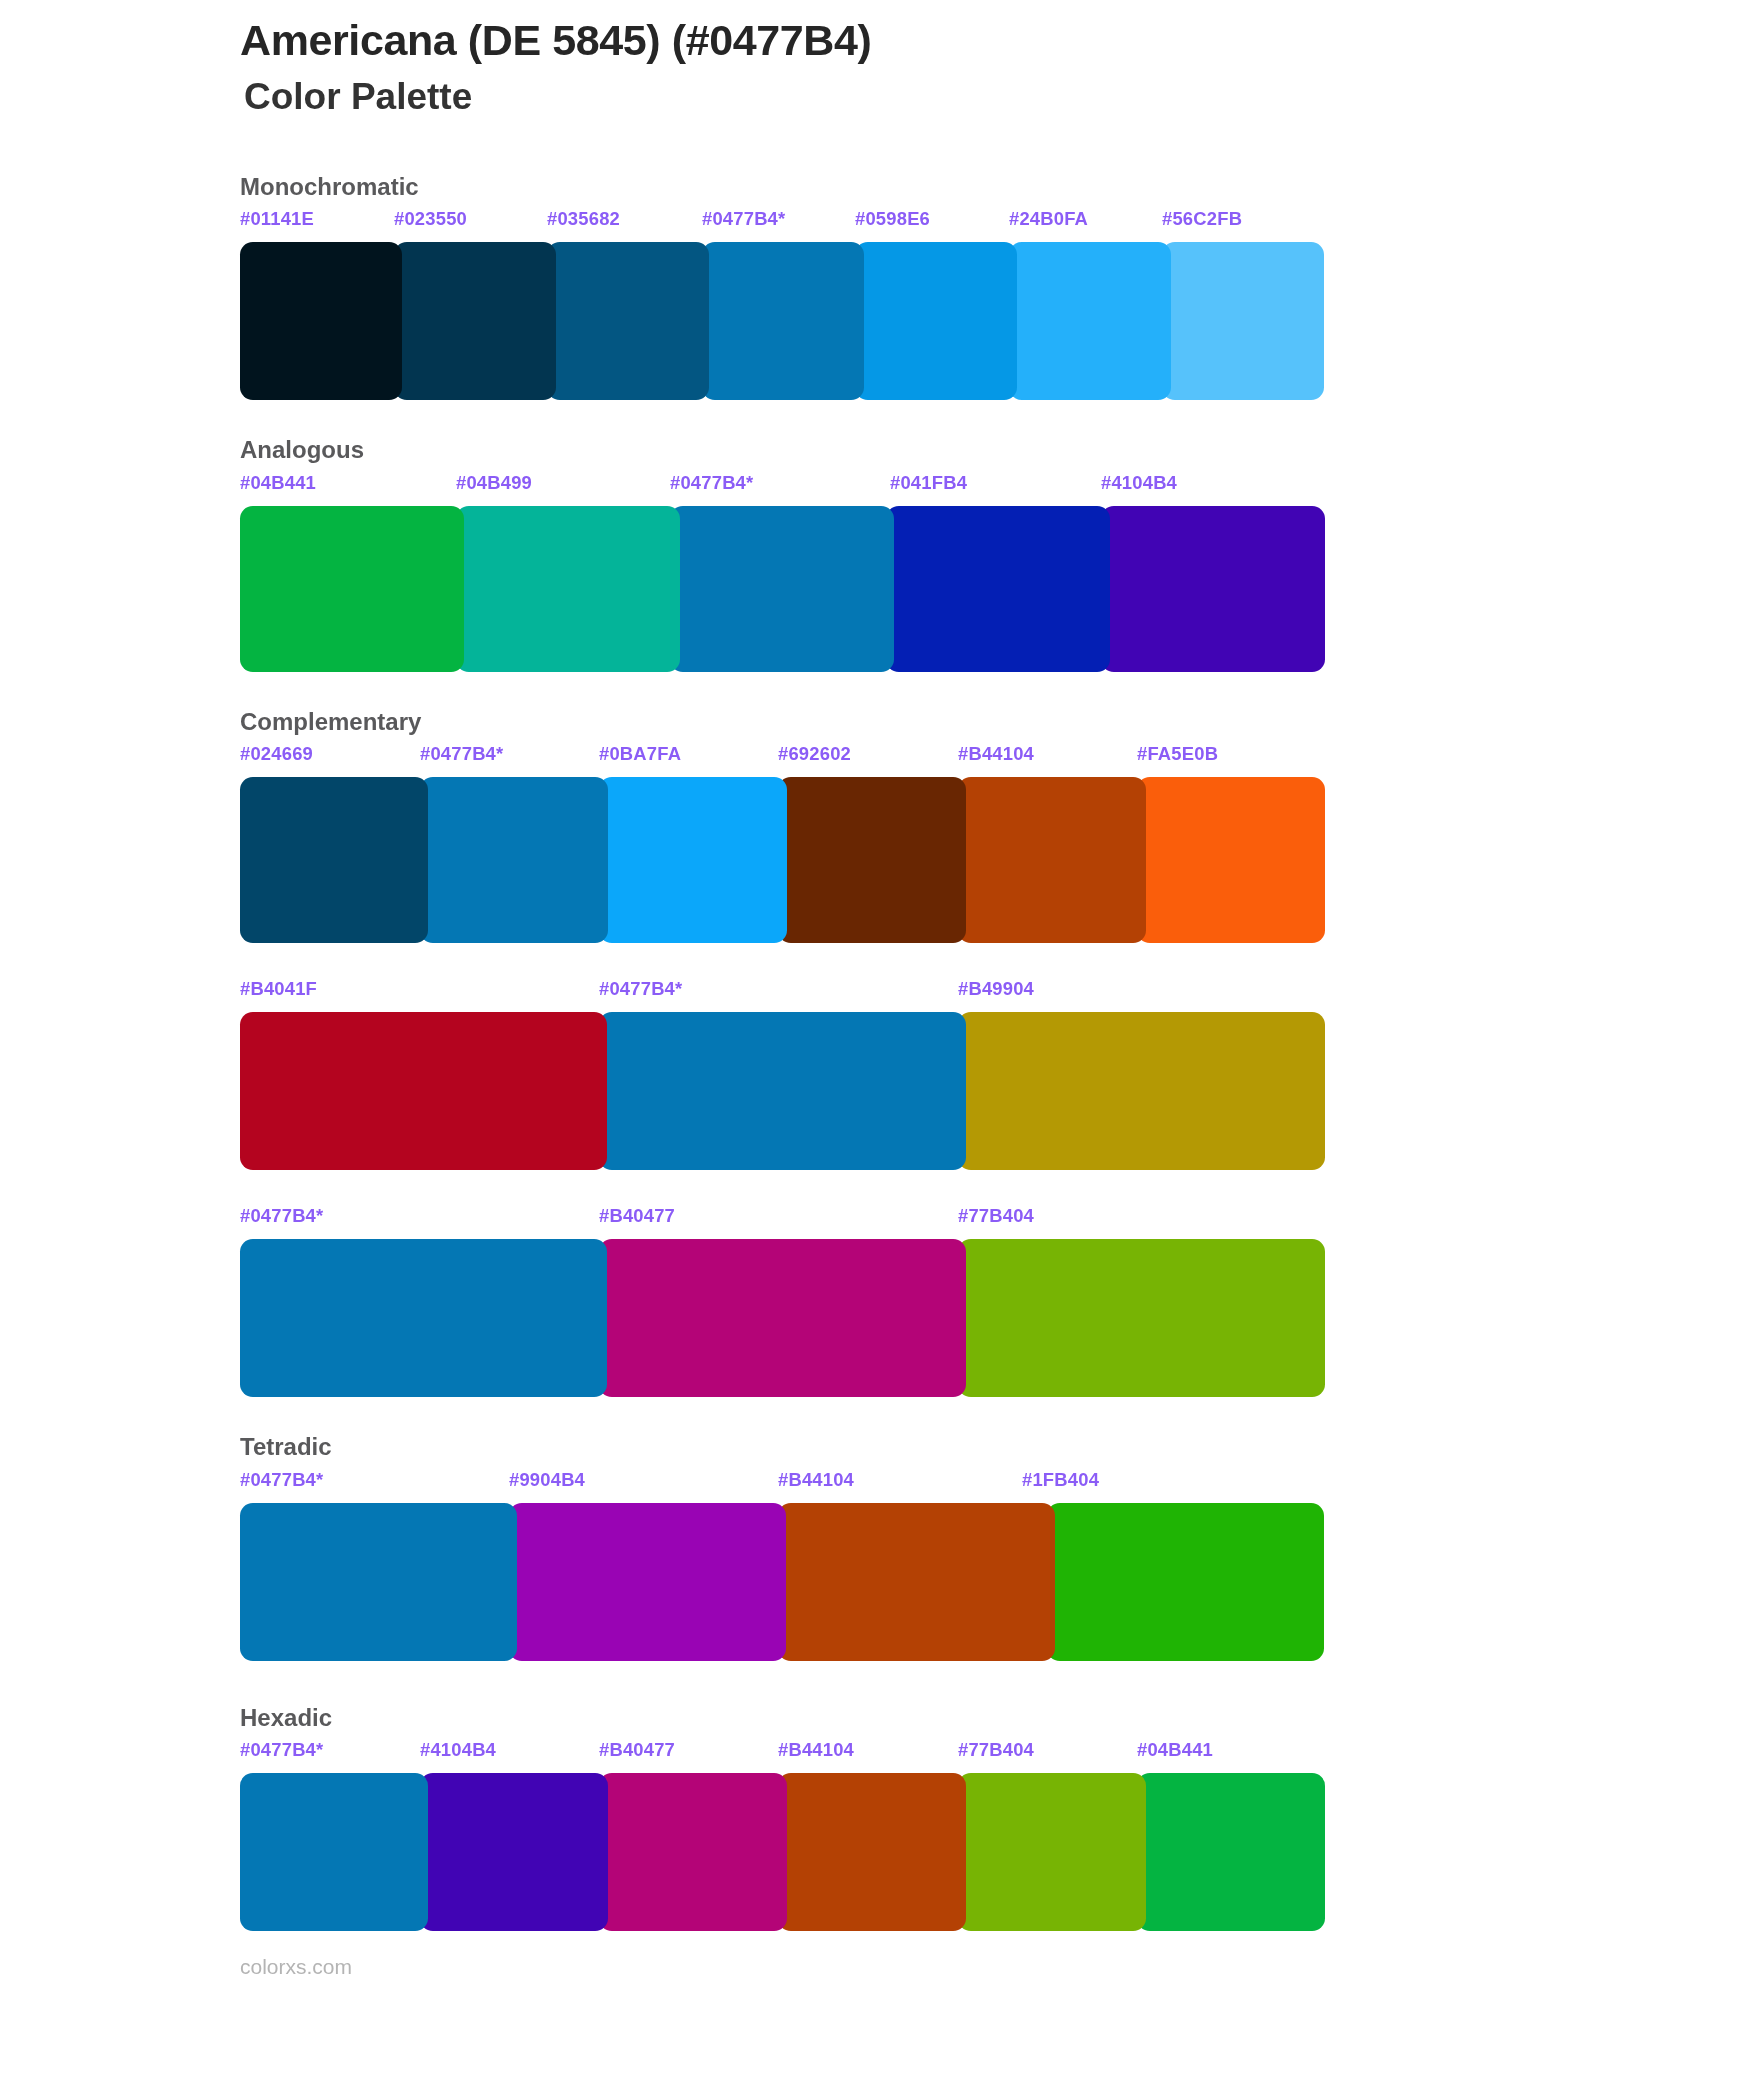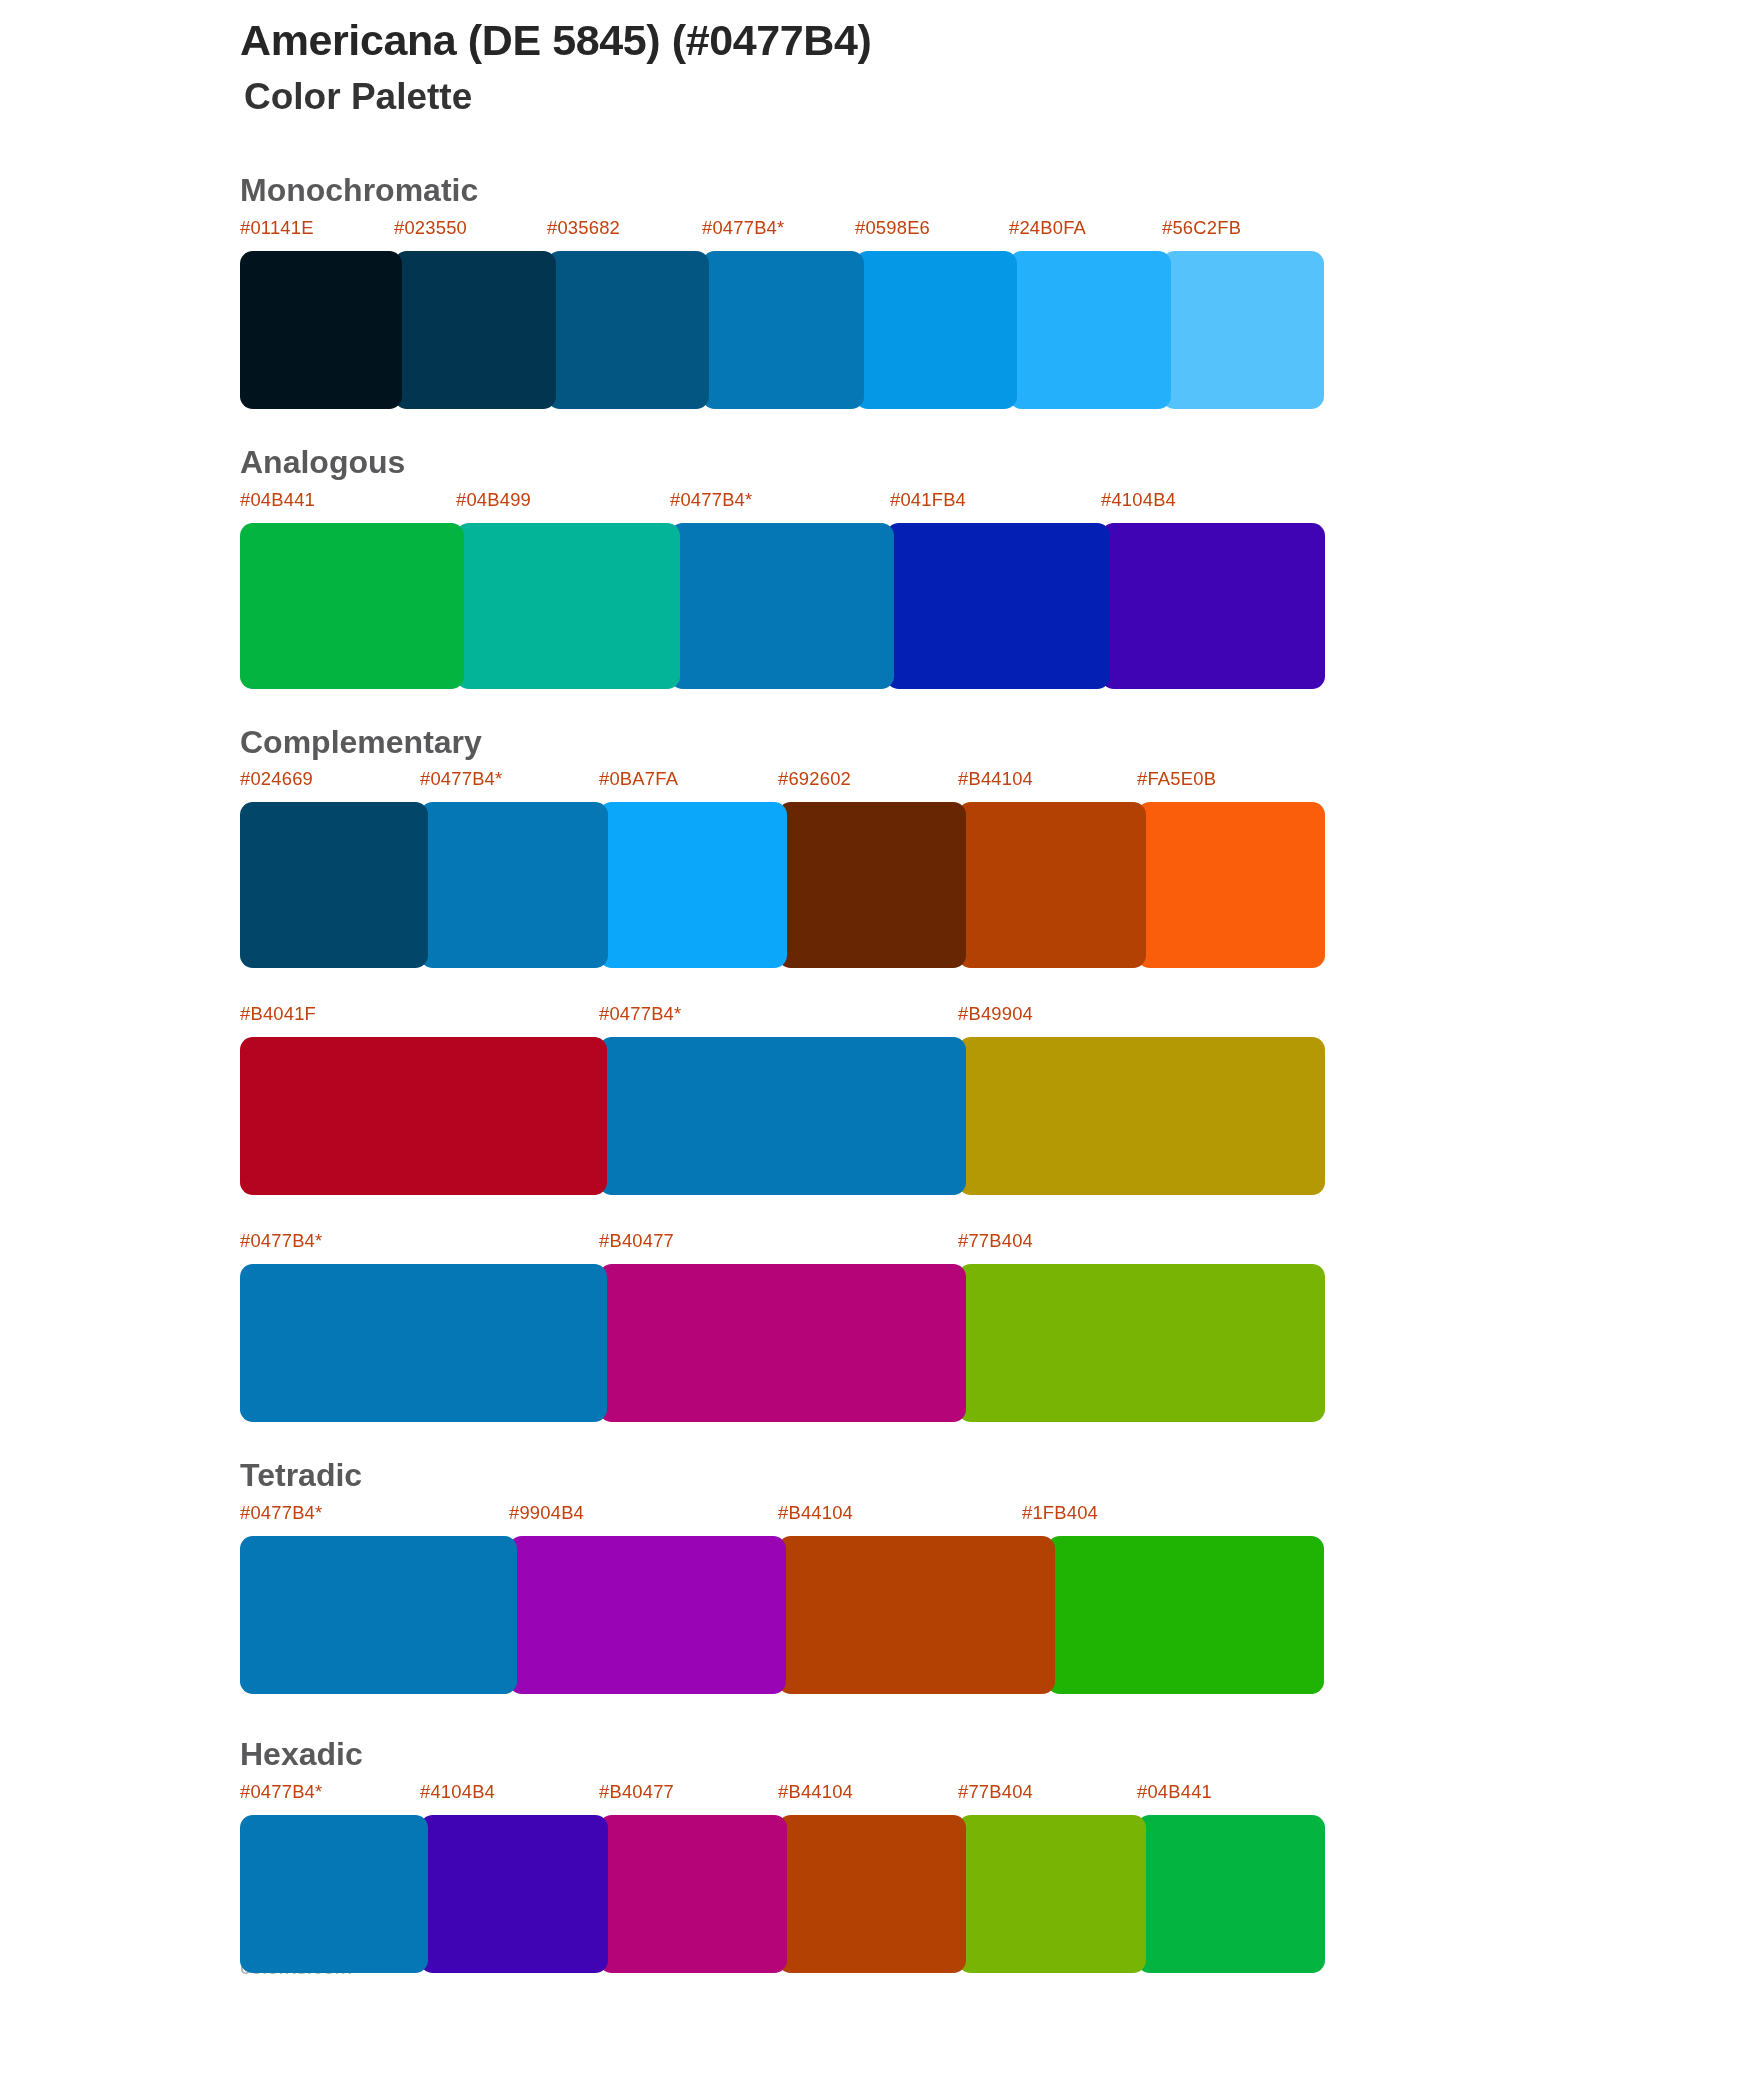--- a/index.html
+++ b/index.html
@@ -60,42 +60,42 @@
     width: 1757px;
   }
 
   .section {
     position: relative;
     padding-left: 240px;
     padding-right: 0;
   }
 
   .section-title {
-    font-size: 32px;
+    font-size: 24px;
     font-weight: bold;
     color: #59595b;
     margin: 0;
     padding: 0;
     line-height: 1.05;
     white-space: nowrap;
   }
 
   .labels-row {
     position: relative;
     height: 32px;
     width: 1077px;
     margin-top: 11.2px;
   }
 
   .swatch-label {
     position: absolute;
     top: 0;
     font-size: 18.4px;
-    font-weight: normal;
-    color: #c2410c;
+    font-weight: bold;
+    color: #8b5cf6;
     white-space: nowrap;
     line-height: 1;
     letter-spacing: 0.2px;
   }
 
   .swatches-row {
     position: relative;
     width: 1077px;
   }
 

